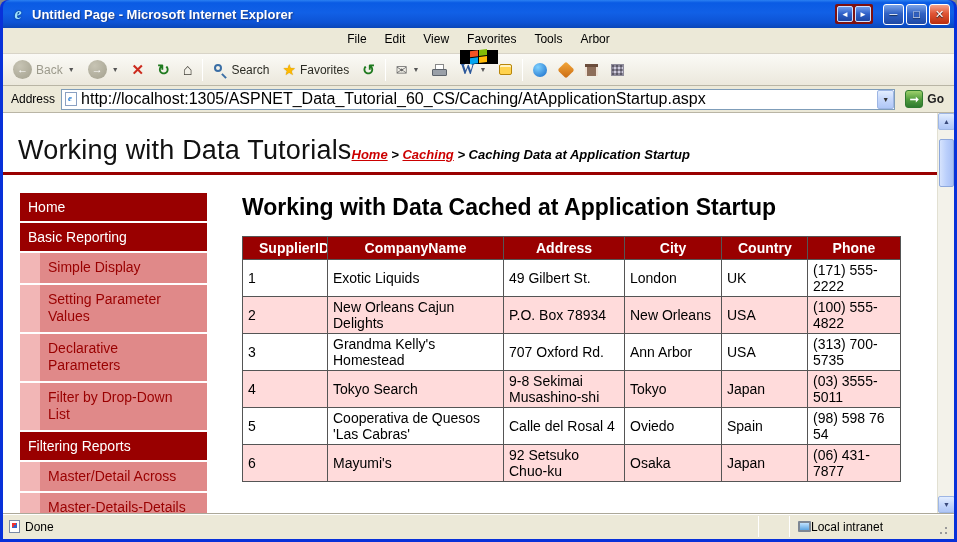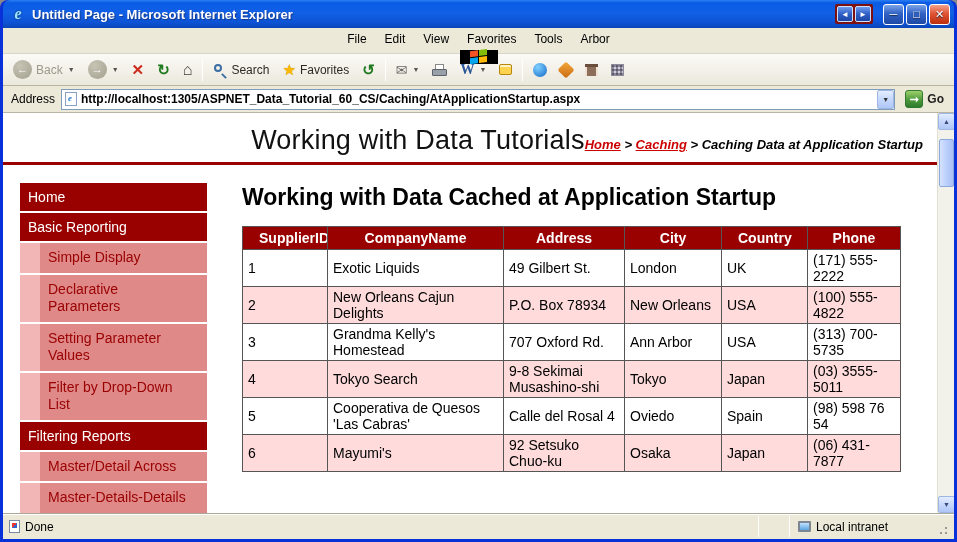--- a/index.html
+++ b/index.html
@@ -82,41 +82,41 @@
                repeating-linear-gradient(90deg,#9a97a3 0 2px,#e6e4ee 2px 4px);
     background-blend-mode:multiply;border:1px solid #8e8b99;}
 
   
   .addressbar{height:27px;background:var(--chrome);display:flex;align-items:center;padding:0 6px 0 8px;
     border-bottom:1px solid #b9b5a5;font-size:12px;gap:6px;}
   .addr-label{color:#000;}
   .addr-input{flex:1;height:21px;background:#fff;border:1px solid #7F9DB9;display:flex;align-items:center;padding-left:3px;}
   .page-ic{width:12px;height:14px;background:#fff;border:1px solid #8aa0c2;margin-right:4px;position:relative;flex:none;}
   .page-ic::after{content:"e";position:absolute;left:2px;top:0px;font:italic bold 9px "Liberation Serif",serif;color:#2d7fd3;}
-  .addr-url{flex:1;white-space:nowrap;overflow:hidden;font-size:12px;color:#000;font-weight:bold;}
+  .addr-url{flex:1;white-space:nowrap;overflow:hidden;font-size:16px;color:#000;}
   .addr-drop{width:17px;height:19px;margin-left:2px;border:1px solid #9eb6e4;border-radius:2px;
     background:linear-gradient(#E3EEFF,#C8D9FB 45%,#B0C7F7);display:flex;align-items:center;justify-content:center;
     font-size:7px;color:#333;flex:none;}
   .go-btn{display:flex;align-items:center;gap:4px;padding:0 4px;font-size:12px;font-weight:bold;color:#222;}
   .go-ic{width:18px;height:18px;border-radius:3px;border:1px solid #2f7a2f;color:#fff;font-size:11px;font-weight:bold;
     display:flex;align-items:center;justify-content:center;
     background:linear-gradient(#9ED06B,#4E9A3C 55%,#2F7A2F);}
 
   
   .content{position:relative;height:400px;background:#fff;overflow:hidden;}
   .scrollbar{position:absolute;right:0;top:0;bottom:0;width:17px;background:#F3F2EA;border-left:1px solid #e2e0d2;}
   .sb-btn{position:absolute;left:0;width:17px;height:17px;border:1px solid #9eb6e4;border-radius:2px;
     background:linear-gradient(#E3EEFF,#C8D9FB 45%,#AFC6F6);display:flex;align-items:center;justify-content:center;
     font-size:7px;color:#39497b;}
   .sb-up{top:0;} .sb-down{bottom:0;}
   .sb-thumb{position:absolute;left:1px;top:26px;width:15px;height:48px;border:1px solid #8da8dc;border-radius:2px;
     background:linear-gradient(90deg,#D6E3FD,#BACFFB 50%,#A8C0F5);}
 
   .page{position:absolute;left:0;top:0;right:17px;bottom:0;overflow:hidden;}
-  .page-header{display:flex;justify-content:flex-end;align-items:flex-start;padding:12px 14px 6px 15px;}
+  .page-header{display:flex;justify-content:flex-start;align-items:flex-start;padding:22px 14px 6px 15px;}
   .site-title{font-size:27px;font-weight:400;color:#111;letter-spacing:.2px;white-space:nowrap;}
   .breadcrumb{font-size:13px;font-weight:bold;margin-top:12px;white-space:nowrap;font-style:italic;}
   .bc-link{color:var(--link-red);text-decoration:underline;cursor:pointer;}
   .bc-sep{color:#000;}
   .bc-current{color:#000;}
   .red-rule{height:3px;background:var(--maroon);}
   .page-body{display:flex;padding:18px 0 0 17px;}
 
   
   .sidebar{width:187px;flex:none;}
@@ -137,21 +137,21 @@
 
   
   .statusbar{height:26px;background:var(--chrome);border-top:1px solid #aca899;box-shadow:inset 0 1px 0 #fff;
     display:flex;align-items:center;padding:2px 3px 2px 6px;font-size:12px;color:#000;gap:4px;}
   .status-left{display:flex;align-items:center;gap:5px;flex:1;}
   .doc-ic{width:11px;height:13px;background:#fff;border:1px solid #7a8aa5;position:relative;}
   .doc-ic::after{content:"";position:absolute;left:2px;top:2px;width:5px;height:5px;
     background:linear-gradient(135deg,#e33 0 50%,#36c 50% 100%);}
   .status-div{width:1px;align-self:stretch;background:#aca899;border-right:1px solid #fff;}
   .status-pane{width:22px;align-self:stretch;}
-  .status-right{display:flex;align-items:center;gap:5px;width:140px;align-self:stretch;padding-left:4px;}
+  .status-right{display:flex;align-items:center;width:140px;align-self:stretch;padding-left:4px;}
   .monitor-ic{width:13px;height:11px;border:2px solid #7d8794;border-radius:1px;background:linear-gradient(#bfe2ff,#5da4e0);}
   .grip{width:13px;align-self:stretch;background:
     radial-gradient(circle at 3px 17px,#999 1px,transparent 1.5px),
     radial-gradient(circle at 8px 17px,#999 1px,transparent 1.5px),
     radial-gradient(circle at 8px 12px,#999 1px,transparent 1.5px);}
 </style>
 </head>
 <body>
 
 <div class="window">
@@ -283,25 +283,25 @@
             </div>
             <div class="side-item top">
               <span class="side-label">Basic Reporting</span>
             </div>
             <div class="side-item sub">
               <span class="indent"></span>
               <span class="side-label">Simple Display</span>
             </div>
             <div class="side-item sub">
               <span class="indent"></span>
+              <span class="side-label">Setting Parameter Values</span>
+            </div>
+            <div class="side-item sub">
+              <span class="indent"></span>
               <span class="side-label">Declarative Parameters</span>
-            </div>
-            <div class="side-item sub">
-              <span class="indent"></span>
-              <span class="side-label">Setting Parameter Values</span>
             </div>
             <div class="side-item sub">
               <span class="indent"></span>
               <span class="side-label">Filter by Drop-Down List</span>
             </div>
             <div class="side-item top">
               <span class="side-label">Filtering Reports</span>
             </div>
             <div class="side-item sub">
               <span class="indent"></span>

